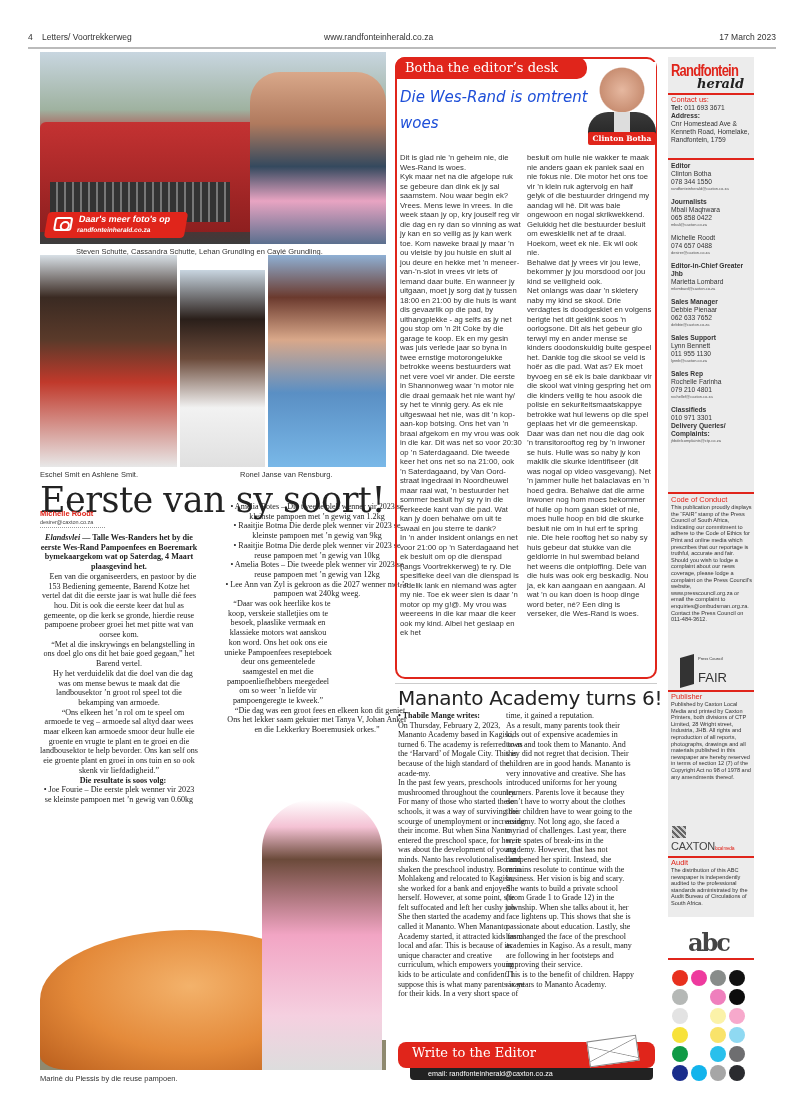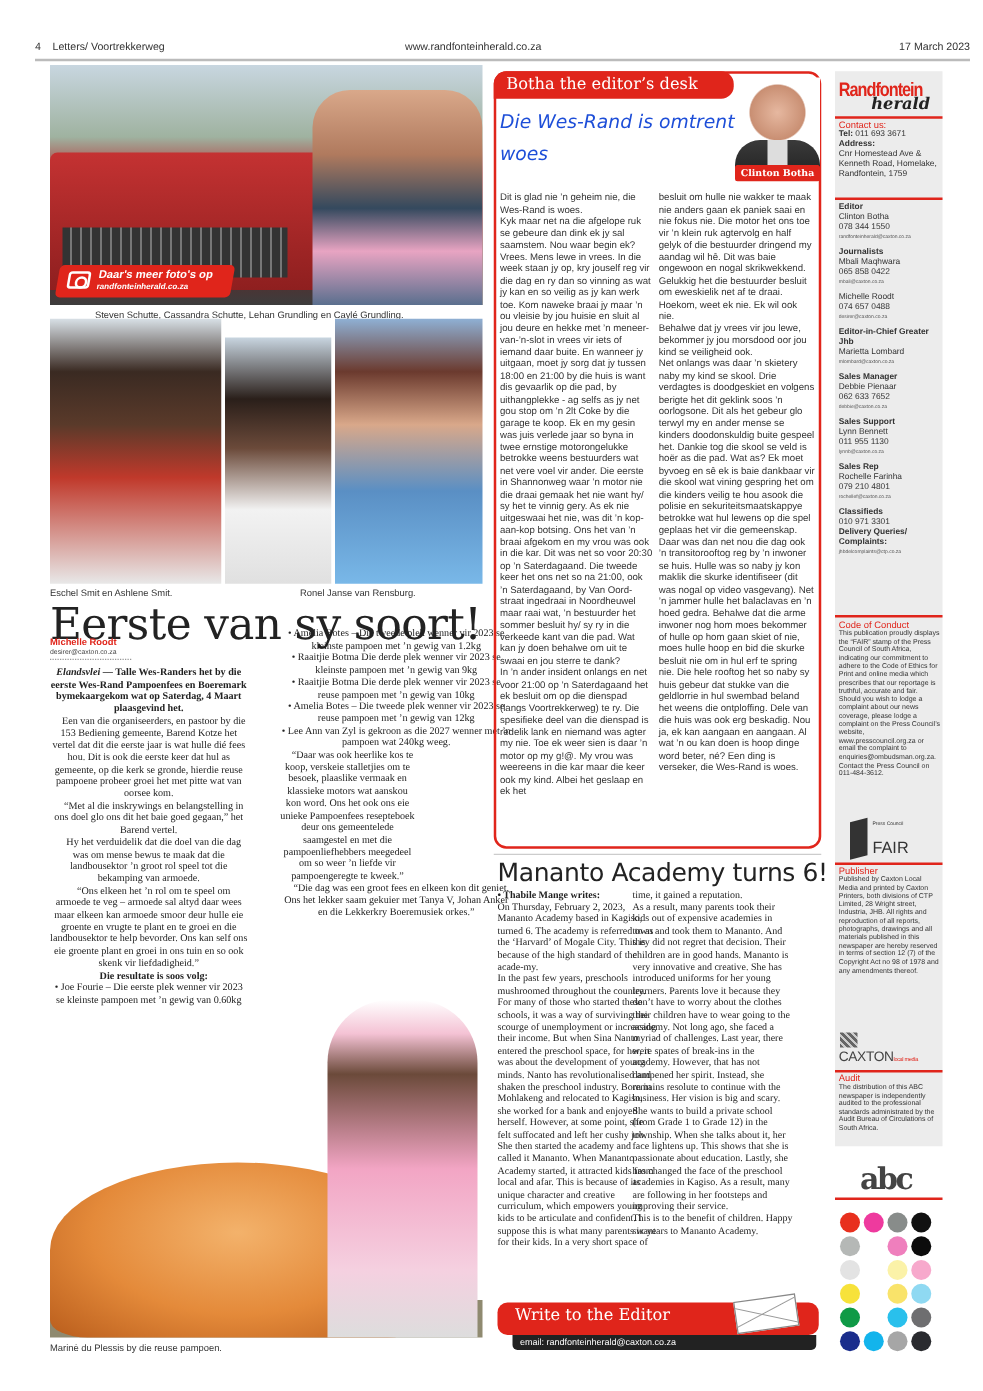--- a/index.html
+++ b/index.html
@@ -63,21 +63,21 @@
   .m-head { left: 398px; top: 686px; font-family: "DejaVu Sans", sans-serif; font-size: 20px; color: #222; white-space: nowrap; letter-spacing: -0.3px; }
   .m-col { font-family: "Liberation Serif", serif; font-size: 8px; line-height: 9.6px; color: #222; }
   .m-c1 { left: 398px; top: 711px; width: 127px; }
   .m-c2 { left: 506px; top: 711px; width: 128px; }
 
   
   .wte { left: 398px; top: 1042px; width: 257px; height: 26px; background: #e0251b; border-radius: 8px; }
   .wte-t { left: 412px; top: 1045px; font-family: "DejaVu Serif", serif; font-size: 13px; color: #fff; white-space: nowrap; }
   .wte-env { left: 588px; top: 1038px; width: 50px; height: 26px; background: #fff; border: 1px solid #888; transform: rotate(-8deg); }
   .wte-env::after { content:""; position:absolute; left:0; top:0; width:48px; height:24px; background: linear-gradient(160deg, transparent 45%, #999 47%, transparent 49%), linear-gradient(20deg, transparent 45%, #999 47%, transparent 49%); }
-  .wte-bar { left: 410px; top: 1068px; width: 243px; height: 12px; background: #222; border-radius: 0 0 4px 4px; color: #fff; font-size: 7.2px; padding: 1px 0 0 6px; white-space: nowrap; }
+  .wte-bar { left: 410px; top: 1068px; width: 243px; height: 12px; background: #222; border-radius: 0 0 4px 4px; color: #fff; font-size: 7.2px; padding: 1px 0 0 18px; white-space: nowrap; }
 
   
   .sb { left: 668px; top: 57px; width: 86px; height: 860px; background: #ececec; }
   .sb-logo1 { left: 671px; top: 62px; font-family: "Liberation Sans", sans-serif; font-weight: bold; color: #e0251b; font-size: 13px; letter-spacing: -0.8px; white-space: nowrap; transform: scaleY(1.2); transform-origin: top left; }
   .sb-logo2 { left: 697px; top: 76px; font-family: "DejaVu Serif", serif; font-style: italic; font-weight: bold; color: #222; font-size: 13px; white-space: nowrap; }
   .sb-rule { left: 668px; width: 86px; height: 2px; background: #e0251b; }
   .sb-text { font-size: 6.7px; line-height: 8px; color: #333; width: 82px; left: 671px; }
   .sb-h { font-weight: bold; color: #333; }
   .sb-hr { font-weight: normal; color: #e0251b; font-size: 7.5px; }
   .sb-sm { font-size: 4px; line-height: 6px; color: #555; }

